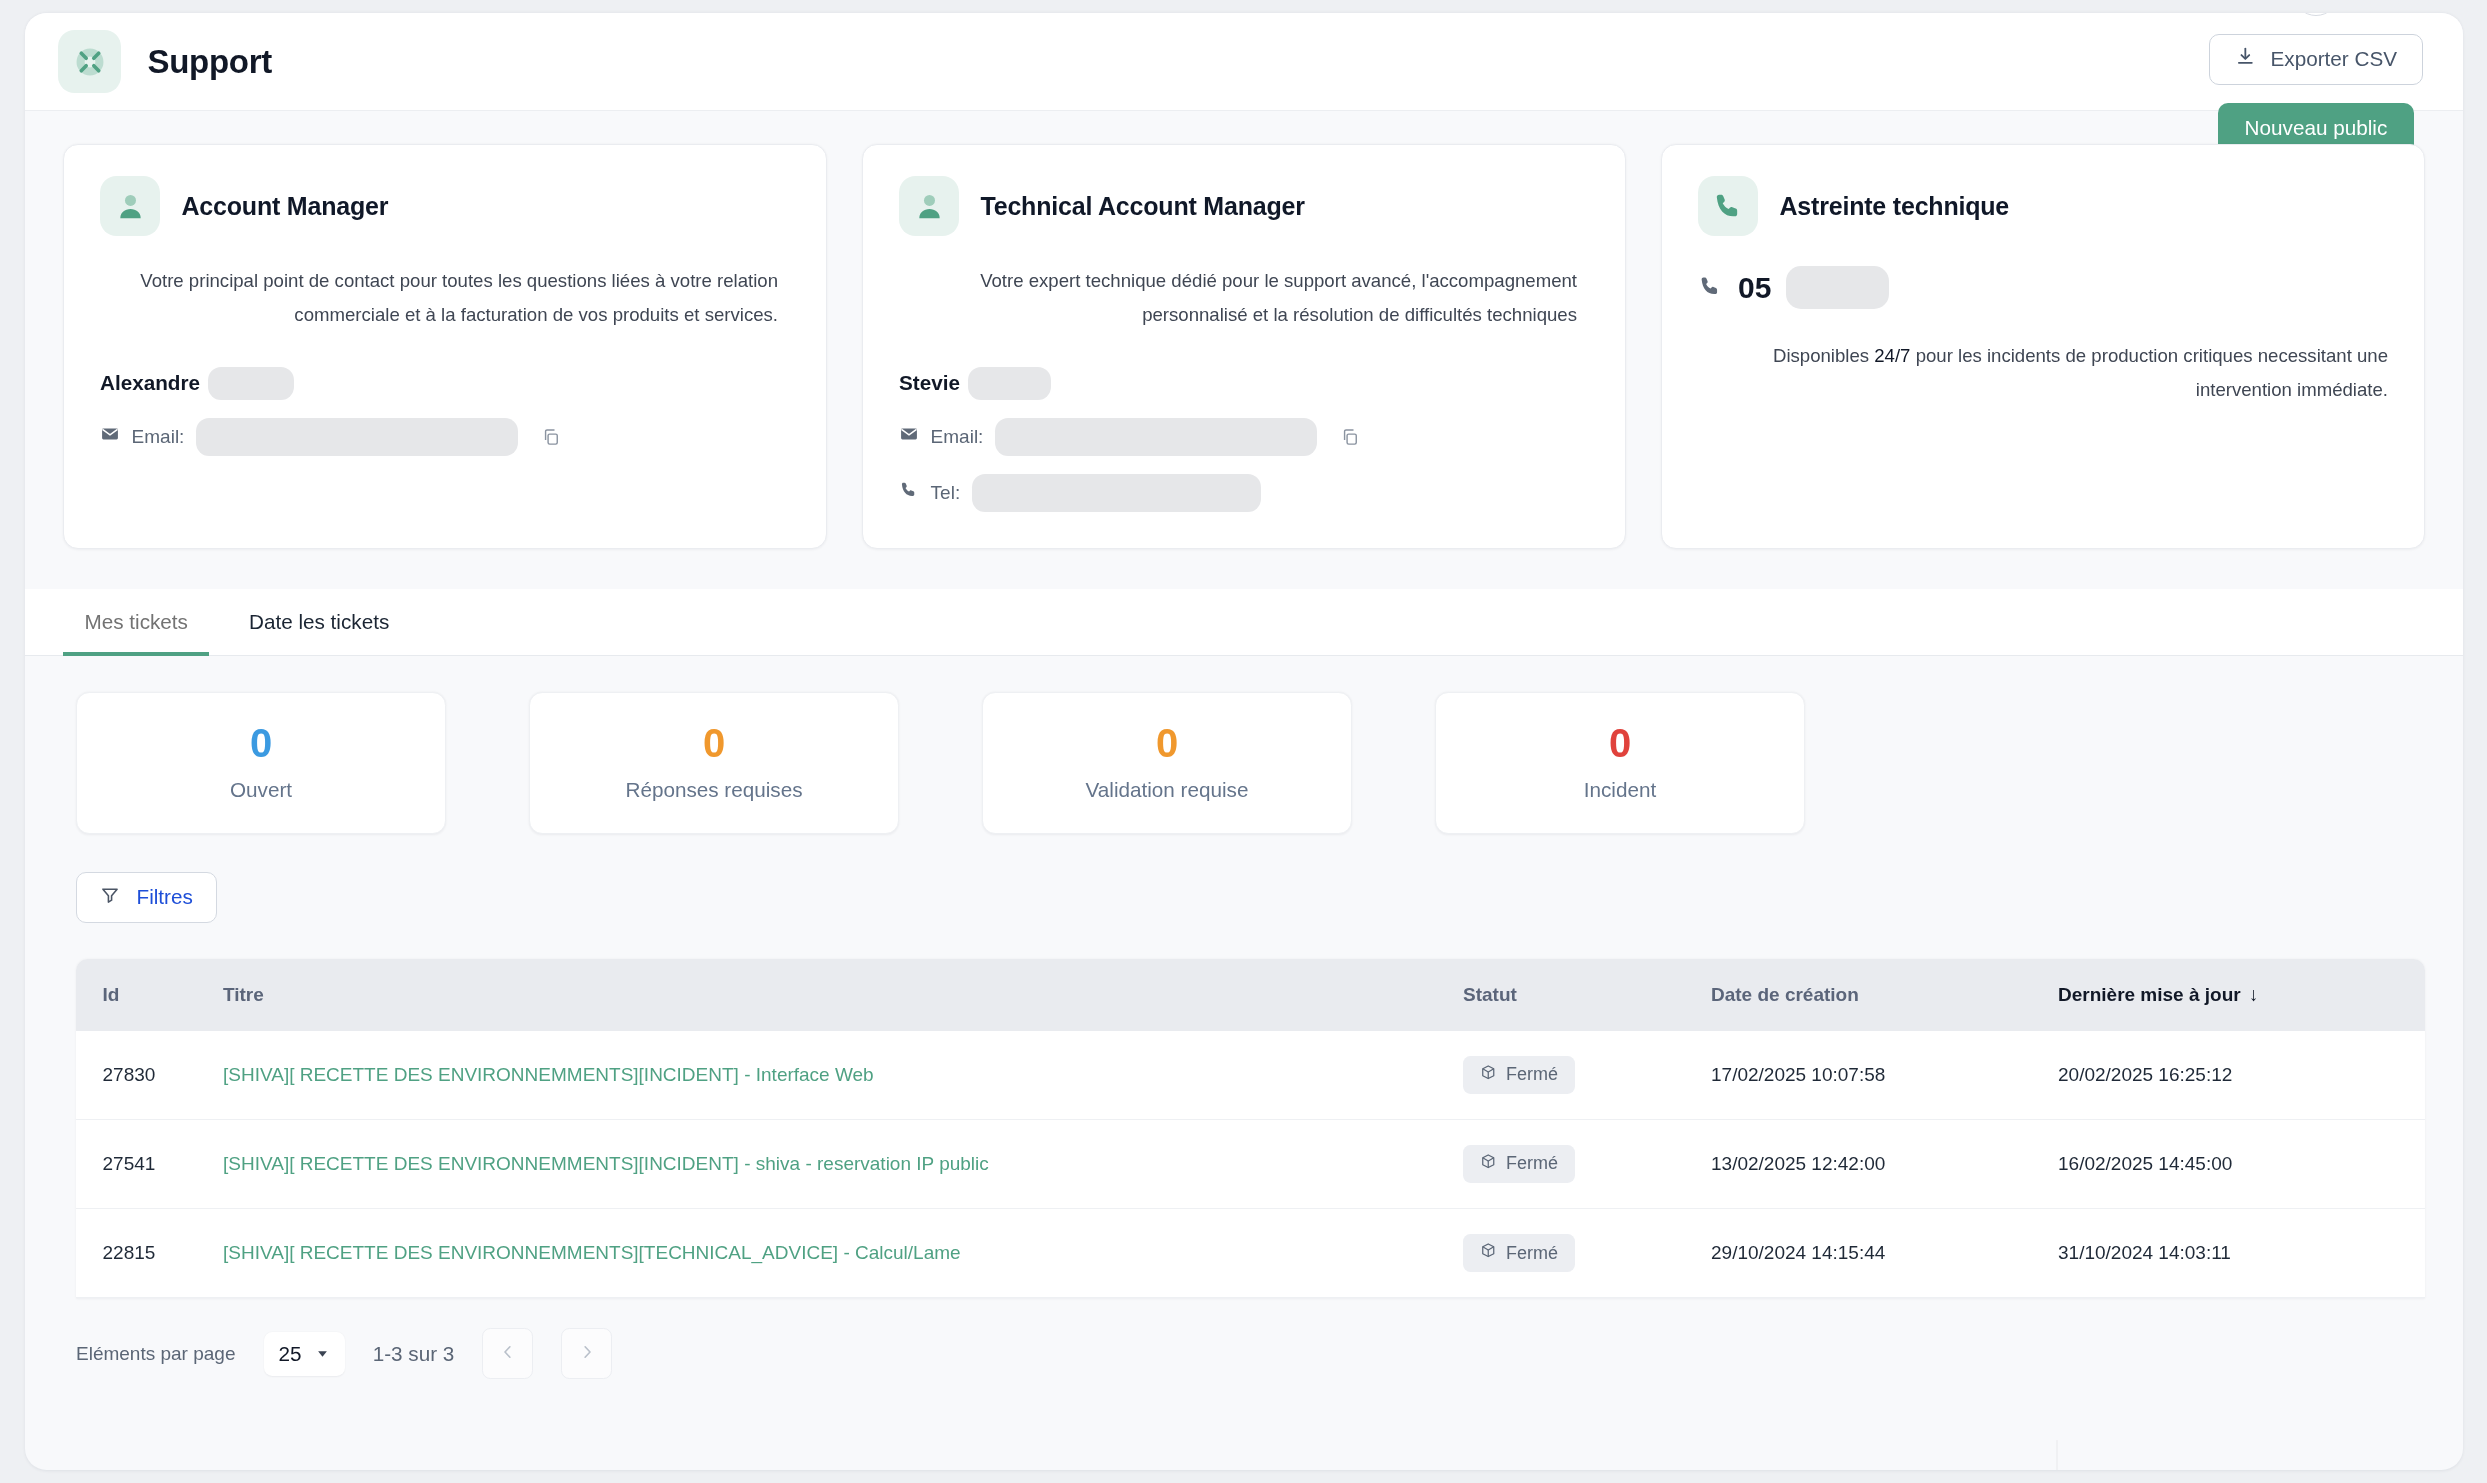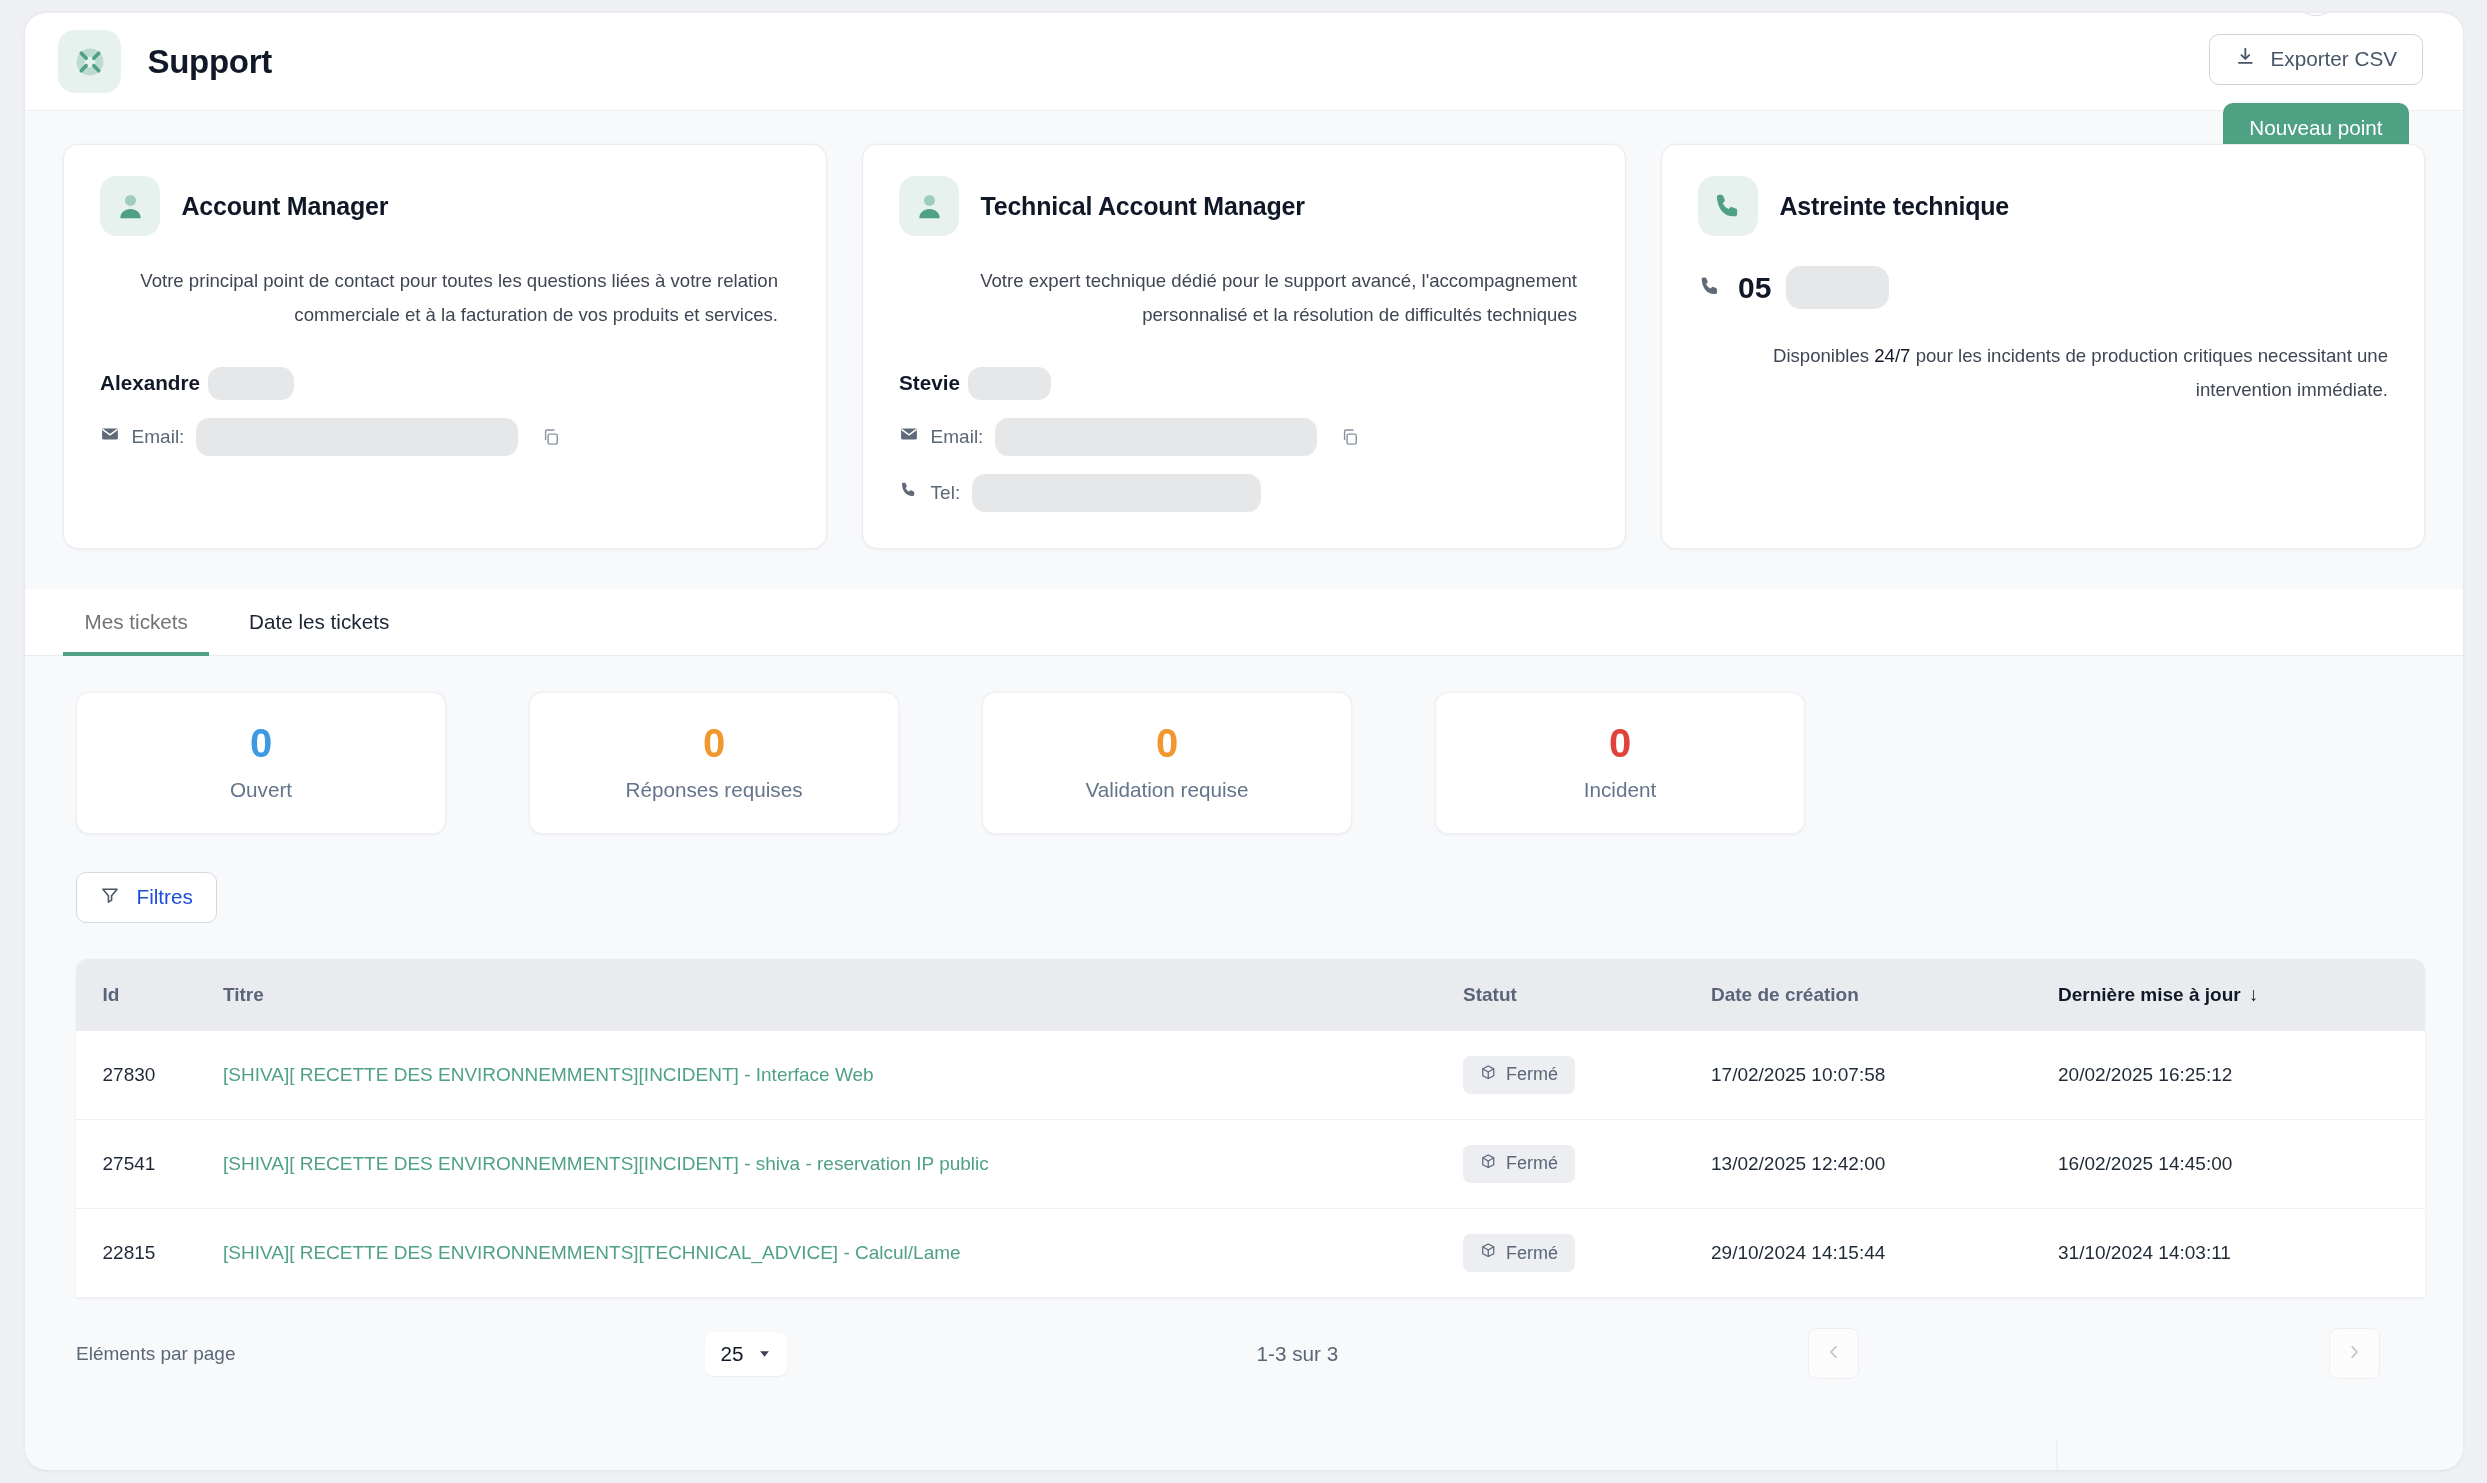--- a/index.html
+++ b/index.html
@@ -156,21 +156,21 @@
   .tix-link { color: #4fa183; text-decoration: none; cursor: pointer; }
   .badge {
     display: inline-flex; align-items: center; gap: 10px;
     background: #eceef2; color: #5b6676;
     border-radius: 7.4px; padding: 8.3px 16.5px; font-size: 18px;
   }
   .sort-arrow { margin-left: 8.3px; }
 
   
   .pager {
-    display: flex; align-items: center; justify-content: space-between; gap: 8px;
+    display: flex; align-items: center; justify-content: flex-start; gap: 28px;
     padding: 30px 45px 25px 0;
     margin: 0 38px 0 51px;
   }
   .pager-lbl { font-size: 19px; color: #5b6676; }
   .pager-select {
     display: flex; align-items: center; gap: 13.2px;
     background: #fff; border-radius: 8.3px; padding: 10px 15px;
     font-size: 20.7px; color: #111827; cursor: pointer;
     box-shadow: 0 0.8px 1.7px rgba(16,24,40,.06);
   }
@@ -218,21 +218,21 @@
         <span>
           <svg width="20.7" height="20.7" viewBox="0 0 24 24" fill="none" stroke="#475569" stroke-width="2.1" stroke-linecap="round" stroke-linejoin="round">
             <path d="M12 3v11"></path>
               <path d="M7.5 10.5 12 15l4.5-4.5"></path>
               <path d="M4.5 19.5h15"></path>
           </svg>
         </span>
         <span>Exporter CSV</span>
       </div>
       <div class="btn-primary">
-        <span>Nouveau point</span>
+        <span>Nouveau public</span>
       </div>
     </div>
   </div>
 
   <div class="cards">
 
     <div class="card">
       <div class="card-head">
         <div class="card-ico">
           <svg width="33" height="33" viewBox="0 0 24 24">

